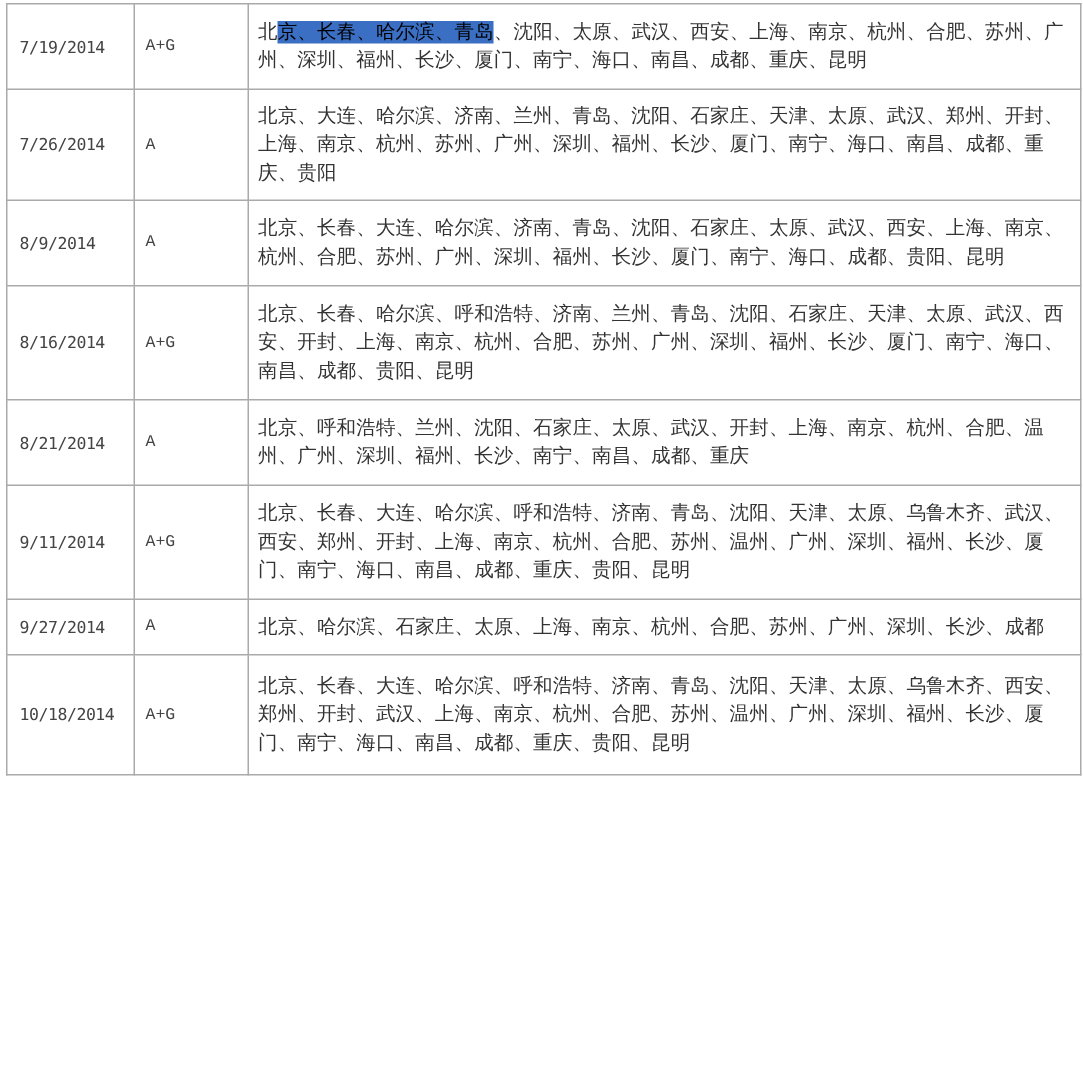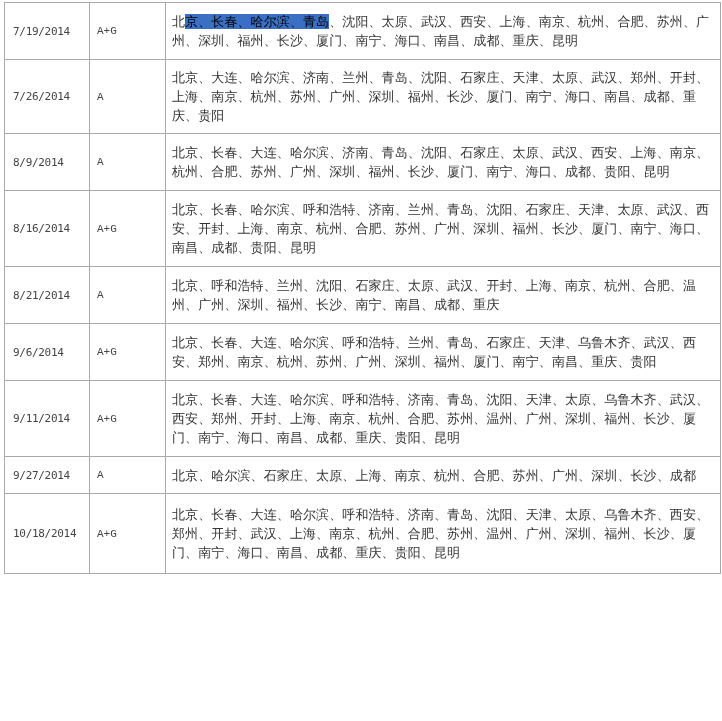--- a/index.html
+++ b/index.html
@@ -57,25 +57,20 @@
     <tr style="height:76px">
       <td class="c-date">8/16/2014</td>
       <td class="c-type">A+G</td>
       <td class="c-cities">北京、长春、哈尔滨、呼和浩特、济南、兰州、青岛、沈阳、石家庄、天津、太原、武汉、西安、开封、上海、南京、杭州、合肥、苏州、广州、深圳、福州、长沙、厦门、南宁、海口、南昌、成都、贵阳、昆明</td>
     </tr>
     <tr style="height:57px">
       <td class="c-date">8/21/2014</td>
       <td class="c-type">A</td>
       <td class="c-cities">北京、呼和浩特、兰州、沈阳、石家庄、太原、武汉、开封、上海、南京、杭州、合肥、温州、广州、深圳、福州、长沙、南宁、南昌、成都、重庆</td>
     </tr>
-    <tr style="height:57px">
-      <td class="c-date">9/6/2014</td>
-      <td class="c-type">A+G</td>
-      <td class="c-cities">北京、长春、大连、哈尔滨、呼和浩特、兰州、青岛、石家庄、天津、乌鲁木齐、武汉、西安、郑州、南京、杭州、苏州、广州、深圳、福州、厦门、南宁、南昌、重庆、贵阳</td>
-    </tr>
     <tr style="height:76px">
       <td class="c-date">9/11/2014</td>
       <td class="c-type">A+G</td>
       <td class="c-cities">北京、长春、大连、哈尔滨、呼和浩特、济南、青岛、沈阳、天津、太原、乌鲁木齐、武汉、西安、郑州、开封、上海、南京、杭州、合肥、苏州、温州、广州、深圳、福州、长沙、厦门、南宁、海口、南昌、成都、重庆、贵阳、昆明</td>
     </tr>
     <tr style="height:37px">
       <td class="c-date">9/27/2014</td>
       <td class="c-type">A</td>
       <td class="c-cities">北京、哈尔滨、石家庄、太原、上海、南京、杭州、合肥、苏州、广州、深圳、长沙、成都</td>
     </tr>

